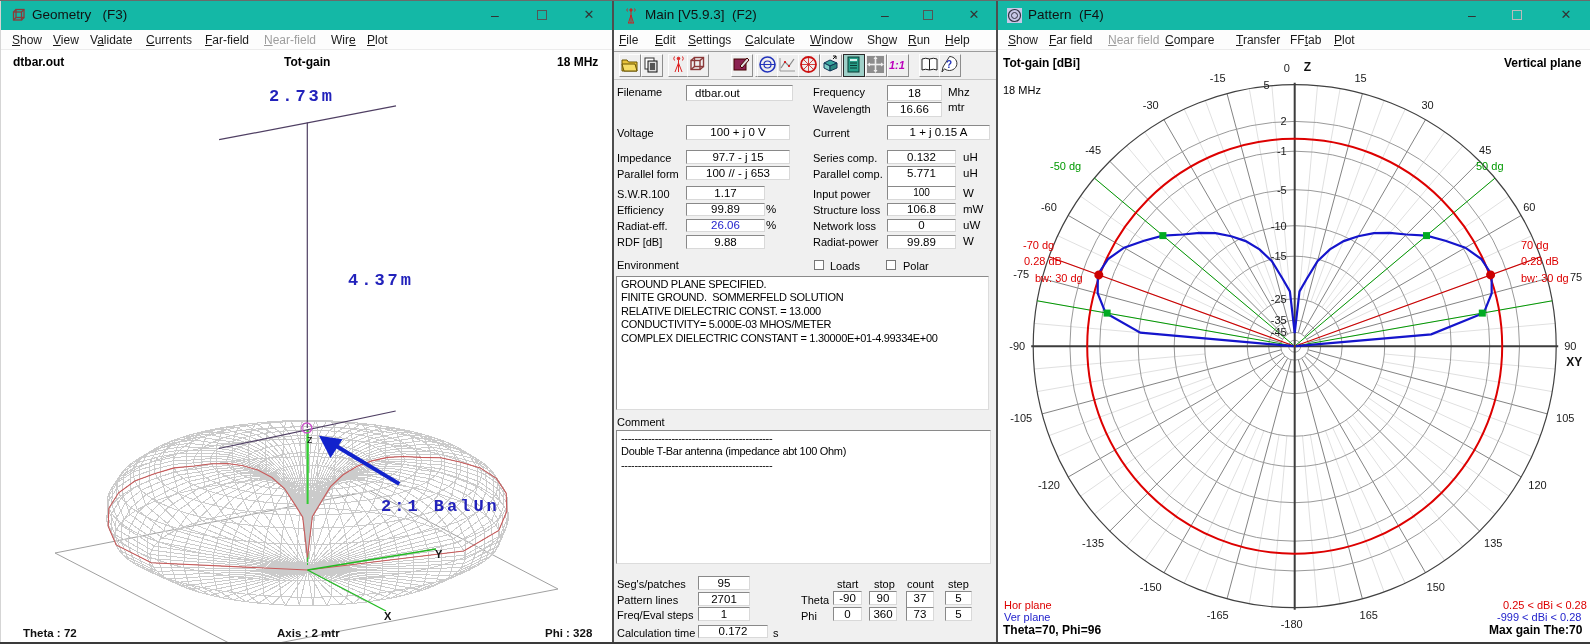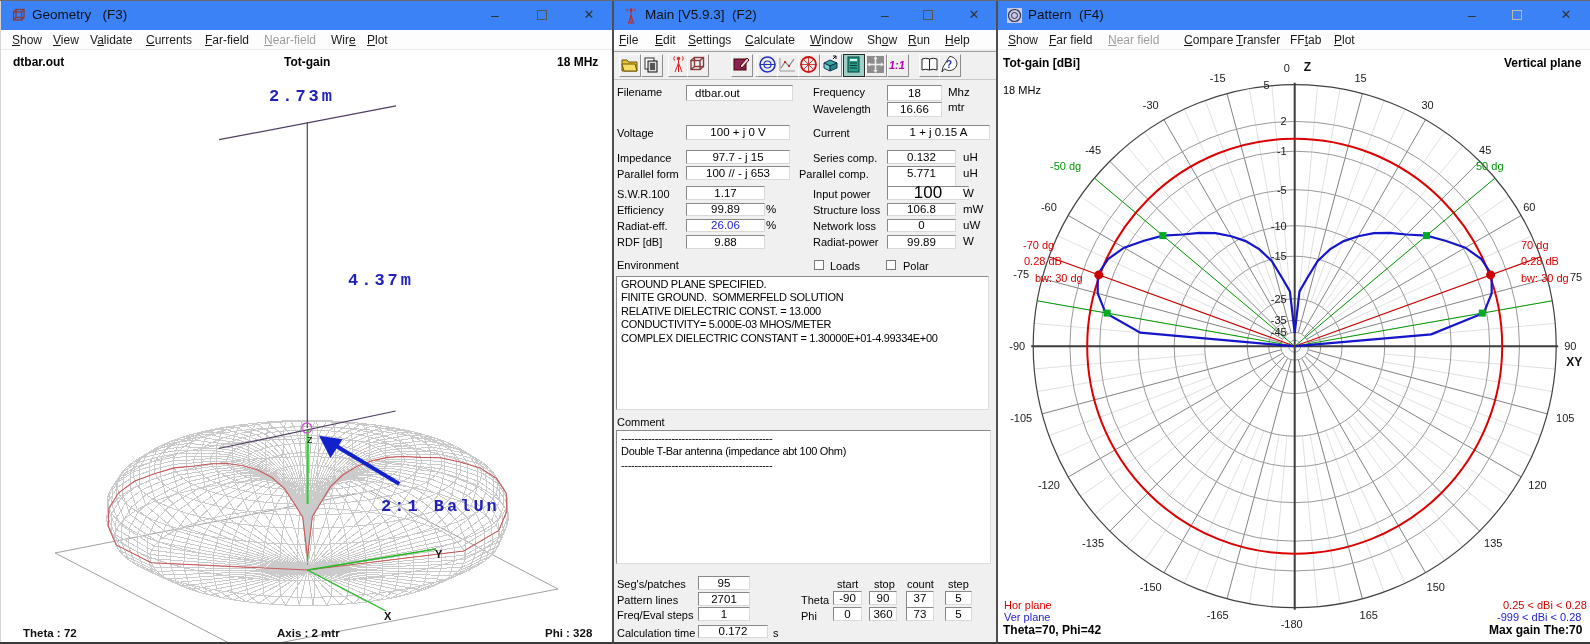--- a/index.html
+++ b/index.html
@@ -1,16 +1,16 @@
 <!DOCTYPE html>
 <html><head><meta charset="utf-8"><style>
 *{margin:0;padding:0;box-sizing:border-box;}
 body{width:1590px;height:644px;font-family:"Liberation Sans",sans-serif;background:#fff;overflow:hidden;position:relative;}
 .win{position:absolute;top:0;height:644px;}
-.tbar{position:absolute;top:0;left:0;right:0;height:30px;background:#3b82f6;}
+.tbar{position:absolute;top:0;left:0;right:0;height:30px;background:#14b8a6;}
 .ttl{position:absolute;top:7px;font-size:13.5px;color:#111;white-space:pre;}
 .wbtn{position:absolute;top:0;width:14px;height:30px;color:#333;font-size:13px;text-align:center;line-height:30px;}
 .maxb{position:absolute;top:10px;width:10px;height:10px;border:1px solid #555;}
 .mbar{position:absolute;left:0;right:0;top:30px;height:20px;background:#fdfdfd;border-bottom:1px solid #ececec;}
 .mi{position:absolute;top:3px;font-size:12px;color:#1a1a1a;white-space:pre;}
 .mi u{text-decoration:underline;}
 .gray{color:#9d9d9d;}
 .hdr{position:absolute;font-weight:bold;font-size:12px;color:#000;}
 .geomsvg{position:absolute;left:0;top:50px;}
 .polsvg{position:absolute;left:0;top:0;}
@@ -306,27 +306,27 @@
     <div class="inp" style="left:72px;top:125px;width:104px;height:15px;color:#000;font-size:11.5px;line-height:13px">100 + j 0 V</div>
     <span class="lbl" style="left:199px;top:127px">Current</span>
     <div class="inp" style="left:273px;top:125px;width:103px;height:15px;color:#000;font-size:11.5px;line-height:13px">1 + j 0.15 A</div>
     <span class="lbl" style="left:3px;top:152px">Impedance</span>
     <div class="inp" style="left:72px;top:150px;width:104px;height:14px;color:#000;font-size:11.5px;line-height:12px">97.7 - j 15</div>
     <span class="lbl" style="left:199px;top:152px">Series comp.</span>
     <div class="inp" style="left:273px;top:150px;width:69px;height:14px;color:#000;font-size:11.5px;line-height:12px">0.132</div>
     <span class="unit" style="left:349px;top:151px">uH</span>
     <span class="lbl" style="left:3px;top:168px">Parallel form</span>
     <div class="inp" style="left:72px;top:166px;width:104px;height:14px;color:#000;font-size:11.5px;line-height:12px">100 // - j 653</div>
-    <span class="lbl" style="left:185px;top:168px">Parallel comp.</span>
+    <span class="lbl" style="left:199px;top:168px">Parallel comp.</span>
     <div class="inp" style="left:273px;top:166px;width:69px;height:32px;color:#000;font-size:11.5px;line-height:12px">5.771</div>
     <span class="unit" style="left:349px;top:167px">uH</span>
     <span class="lbl" style="left:3px;top:188px">S.W.R.100</span>
     <div class="inp" style="left:72px;top:186px;width:79px;height:14px;color:#000;font-size:11.5px;line-height:12px">1.17</div>
     <span class="lbl" style="left:199px;top:188px">Input power</span>
-    <div class="inp" style="left:273px;top:186px;width:82px;height:14px;color:#000;font-size:17px;line-height:12px">100</div>
+    <div class="inp" style="left:273px;top:186px;width:69px;height:14px;color:#000;font-size:10px;line-height:12px">100</div>
     <span class="unit" style="left:349px;top:187px">W</span>
     <span class="lbl" style="left:3px;top:204px">Efficiency</span>
     <div class="inp" style="left:72px;top:203px;width:79px;height:13px;color:#000;font-size:11.5px;line-height:11px">99.89</div>
     <span class="unit" style="left:152px;top:203px">%</span>
     <span class="lbl" style="left:199px;top:204px">Structure loss</span>
     <div class="inp" style="left:273px;top:203px;width:69px;height:13px;color:#000;font-size:11.5px;line-height:11px">106.8</div>
     <span class="unit" style="left:349px;top:203px">mW</span>
     <span class="lbl" style="left:3px;top:220px">Radiat-eff.</span>
     <div class="inp" style="left:72px;top:219px;width:79px;height:13px;color:#2222cc;font-size:11.5px;line-height:11px">26.06</div>
     <span class="unit" style="left:152px;top:219px">%</span>
@@ -385,21 +385,21 @@
       </svg>
       <span class="ttl" style="left:30px">Pattern  (F4)</span>
       <span class="wbtn" style="left:467px;font-size:14px">–</span>
       <div class="maxb" style="left:514px;border-color:#bbb"></div>
       <span class="wbtn" style="left:561px">✕</span>
     </div>
     <div class="mbar">
       <span class="mi" style="left:10px"><u>S</u>how</span>
       <span class="mi" style="left:51px"><u>F</u>ar field</span>
       <span class="mi gray" style="left:110px"><u>N</u>ear field</span>
-      <span class="mi" style="left:186px"><u>C</u>ompare</span>
+      <span class="mi" style="left:167px"><u>C</u>ompare</span>
       <span class="mi" style="left:238px"><u>T</u>ransfer</span>
       <span class="mi" style="left:292px">FF<u>t</u>ab</span>
       <span class="mi" style="left:336px"><u>P</u>lot</span>
     </div>
     <svg class="polsvg" width="592" height="644" viewBox="0 0 592 644">
       <style>.pl{font:11px "Liberation Sans",sans-serif;fill:#1a1a1a;}.plb{font:bold 12px "Liberation Sans",sans-serif;fill:#111;}</style>
       <line x1="300.9" y1="298.4" x2="319.5" y2="85.7" stroke="#e0e0e0" stroke-width="1"></line>
       <line x1="305.0" y1="298.9" x2="342.1" y2="88.7" stroke="#e0e0e0" stroke-width="1"></line>
       <line x1="313.1" y1="301.1" x2="386.1" y2="100.5" stroke="#e0e0e0" stroke-width="1"></line>
       <line x1="317.0" y1="302.7" x2="407.2" y2="109.2" stroke="#e0e0e0" stroke-width="1"></line>
@@ -535,18 +535,18 @@
       <text x="37" y="282" class="pl" style="fill:#dd0000">bw: 30 dg</text>
       <text x="523" y="249" class="pl" style="fill:#dd0000">70 dg</text>
       <text x="523" y="265" class="pl" style="fill:#dd0000">0.28 dB</text>
       <text x="523" y="282" class="pl" style="fill:#dd0000">bw: 30 dg</text>
     </svg>
     <span class="hdr" style="left:5px;top:56px;font-size:12px">Tot-gain [dBi]</span>
     <span class="hdr" style="left:506px;top:56px;font-size:12px">Vertical plane</span>
     <span class="lbl" style="left:5px;top:84px">18 MHz</span>
     <span class="lbl" style="left:6px;top:599px;color:#dd0000">Hor plane</span>
     <span class="lbl" style="left:6px;top:611px;color:#2222cc">Ver plane</span>
-    <span class="hdr" style="left:5px;top:623px">Theta=70, Phi=42</span>
+    <span class="hdr" style="left:5px;top:623px">Theta=70, Phi=96</span>
     <span class="lbl" style="left:505px;top:599px;color:#dd0000">0.25 &lt; dBi &lt; 0.28</span>
     <span class="lbl" style="left:499px;top:611px;color:#2222cc">-999 &lt; dBi &lt; 0.28</span>
     <span class="hdr" style="left:491px;top:623px">Max gain The:70</span>
   </div>
 <div style="position:absolute;left:0;right:0;bottom:0;height:2px;background:#3a3a3a;"></div>
 <div style="position:absolute;left:0;right:0;top:0;height:1px;background:#6a6a6a;"></div>
 </body></html>

